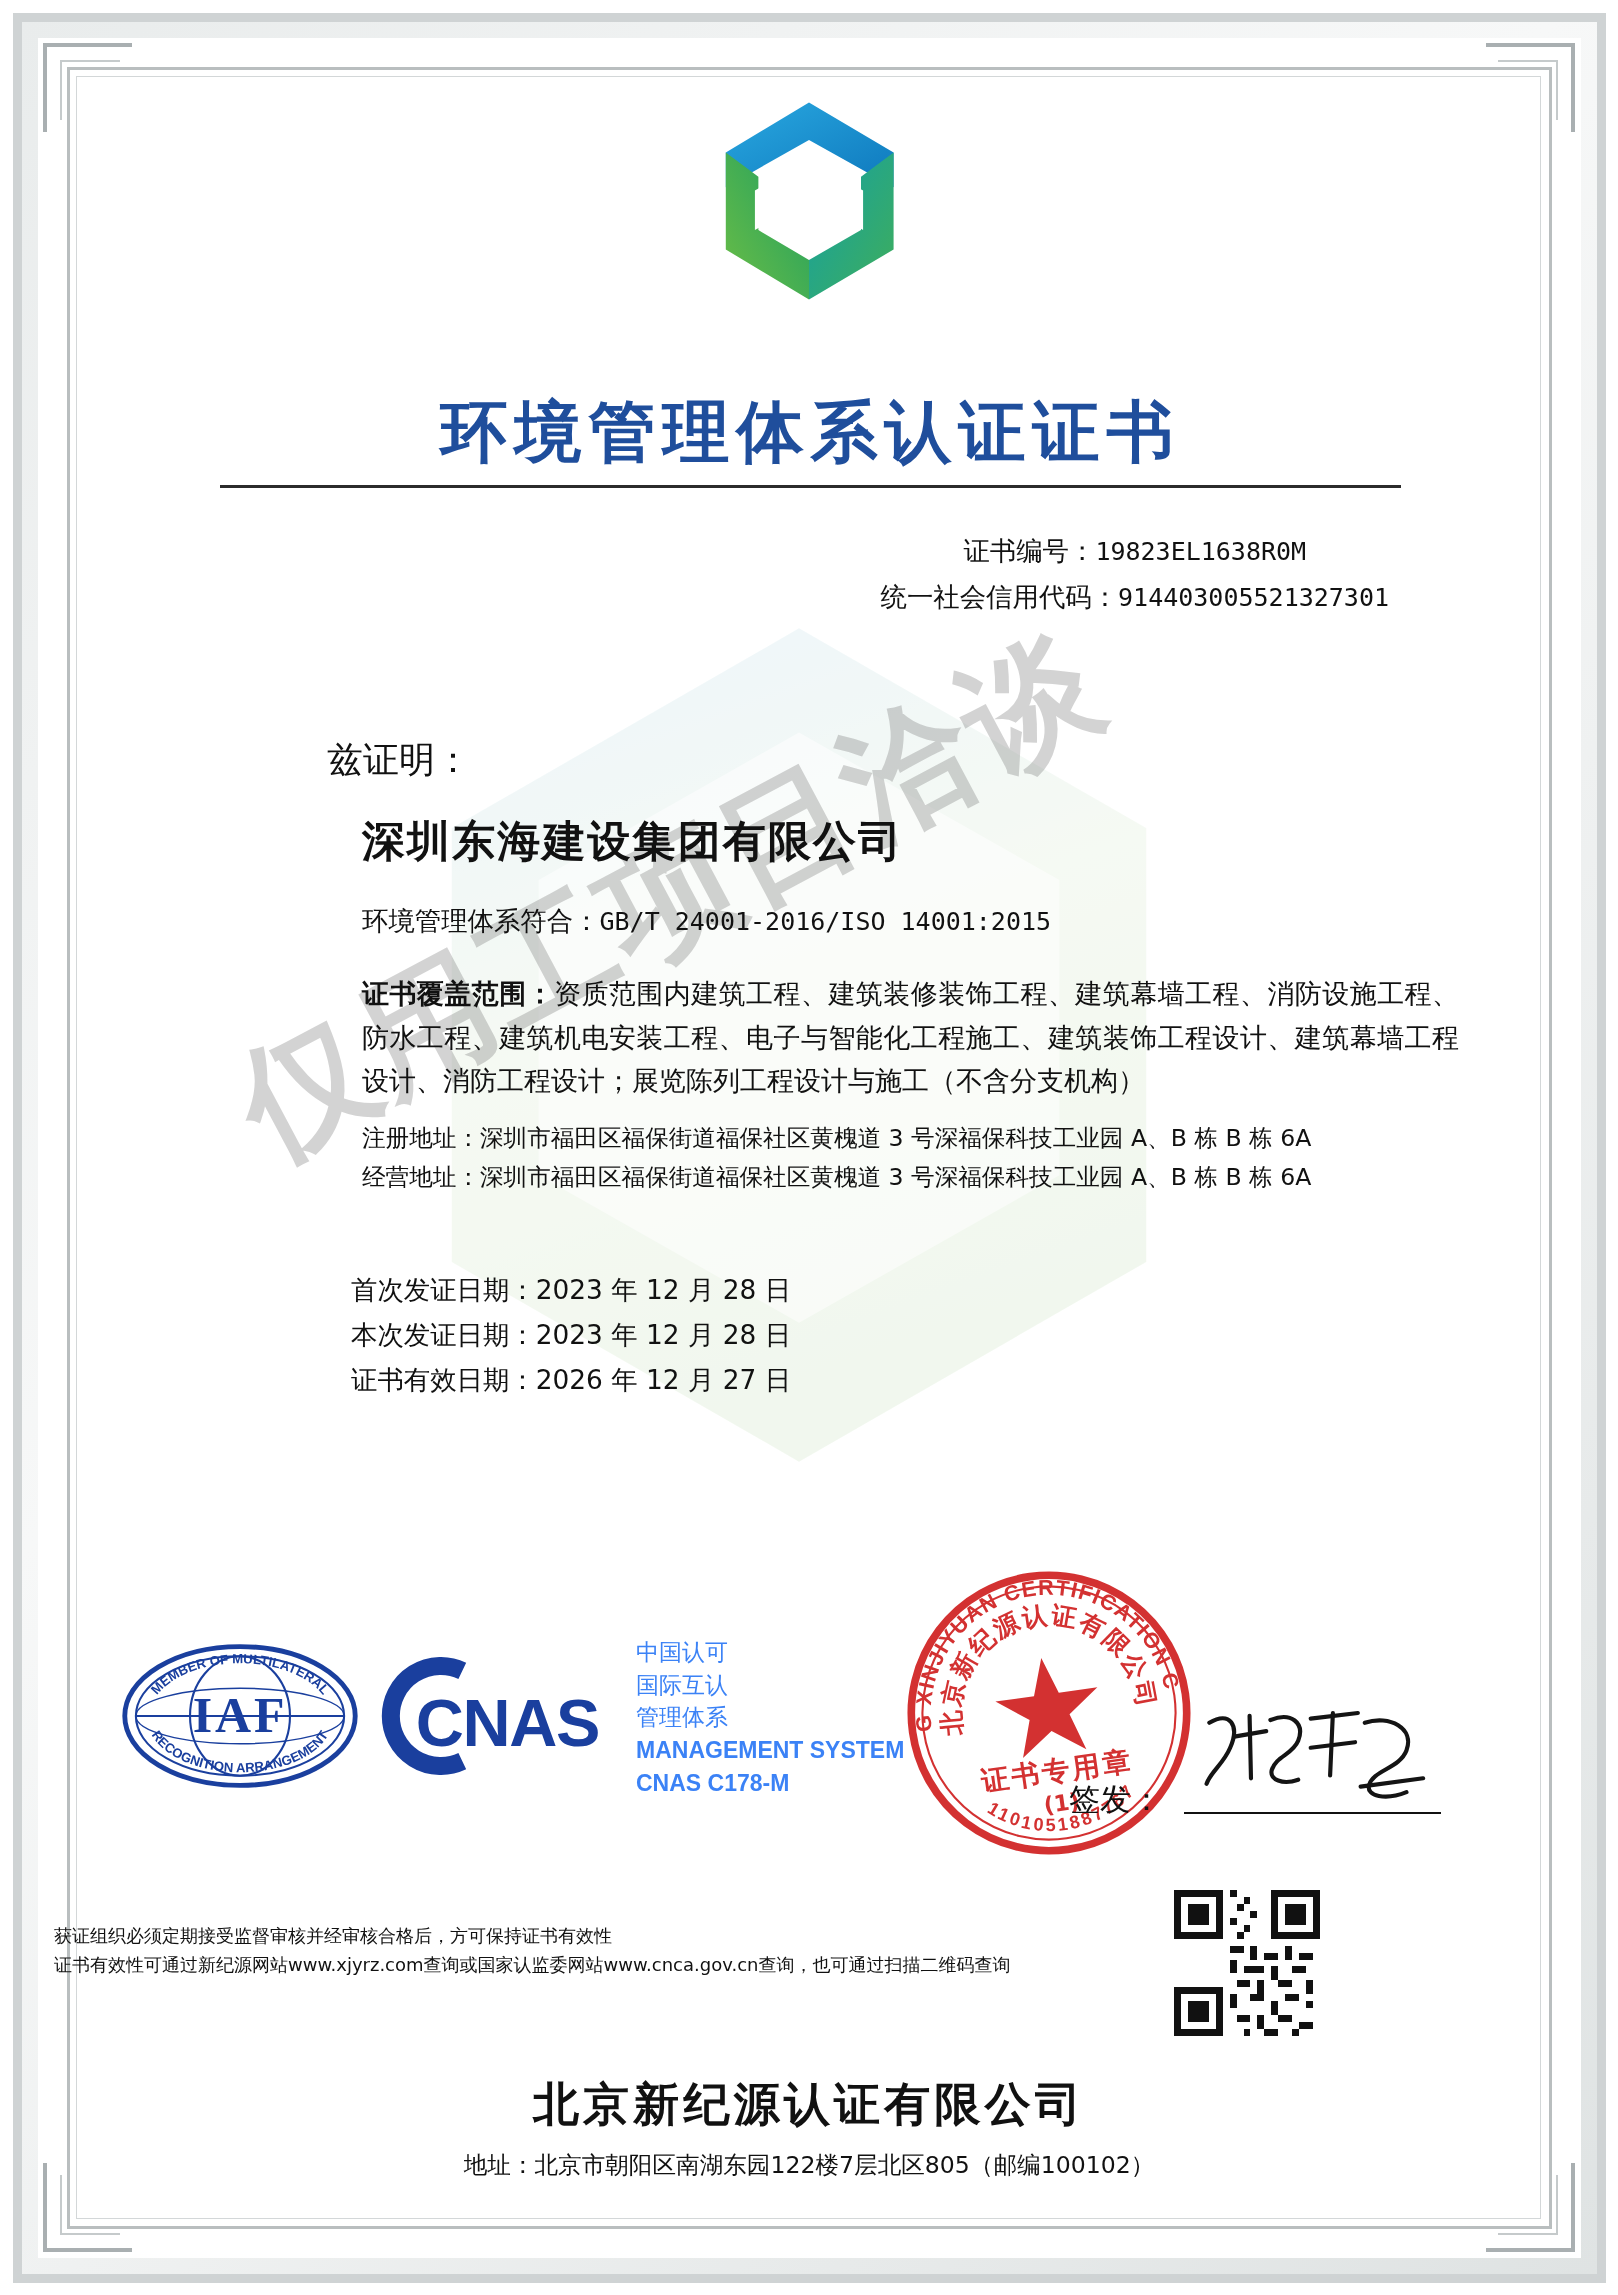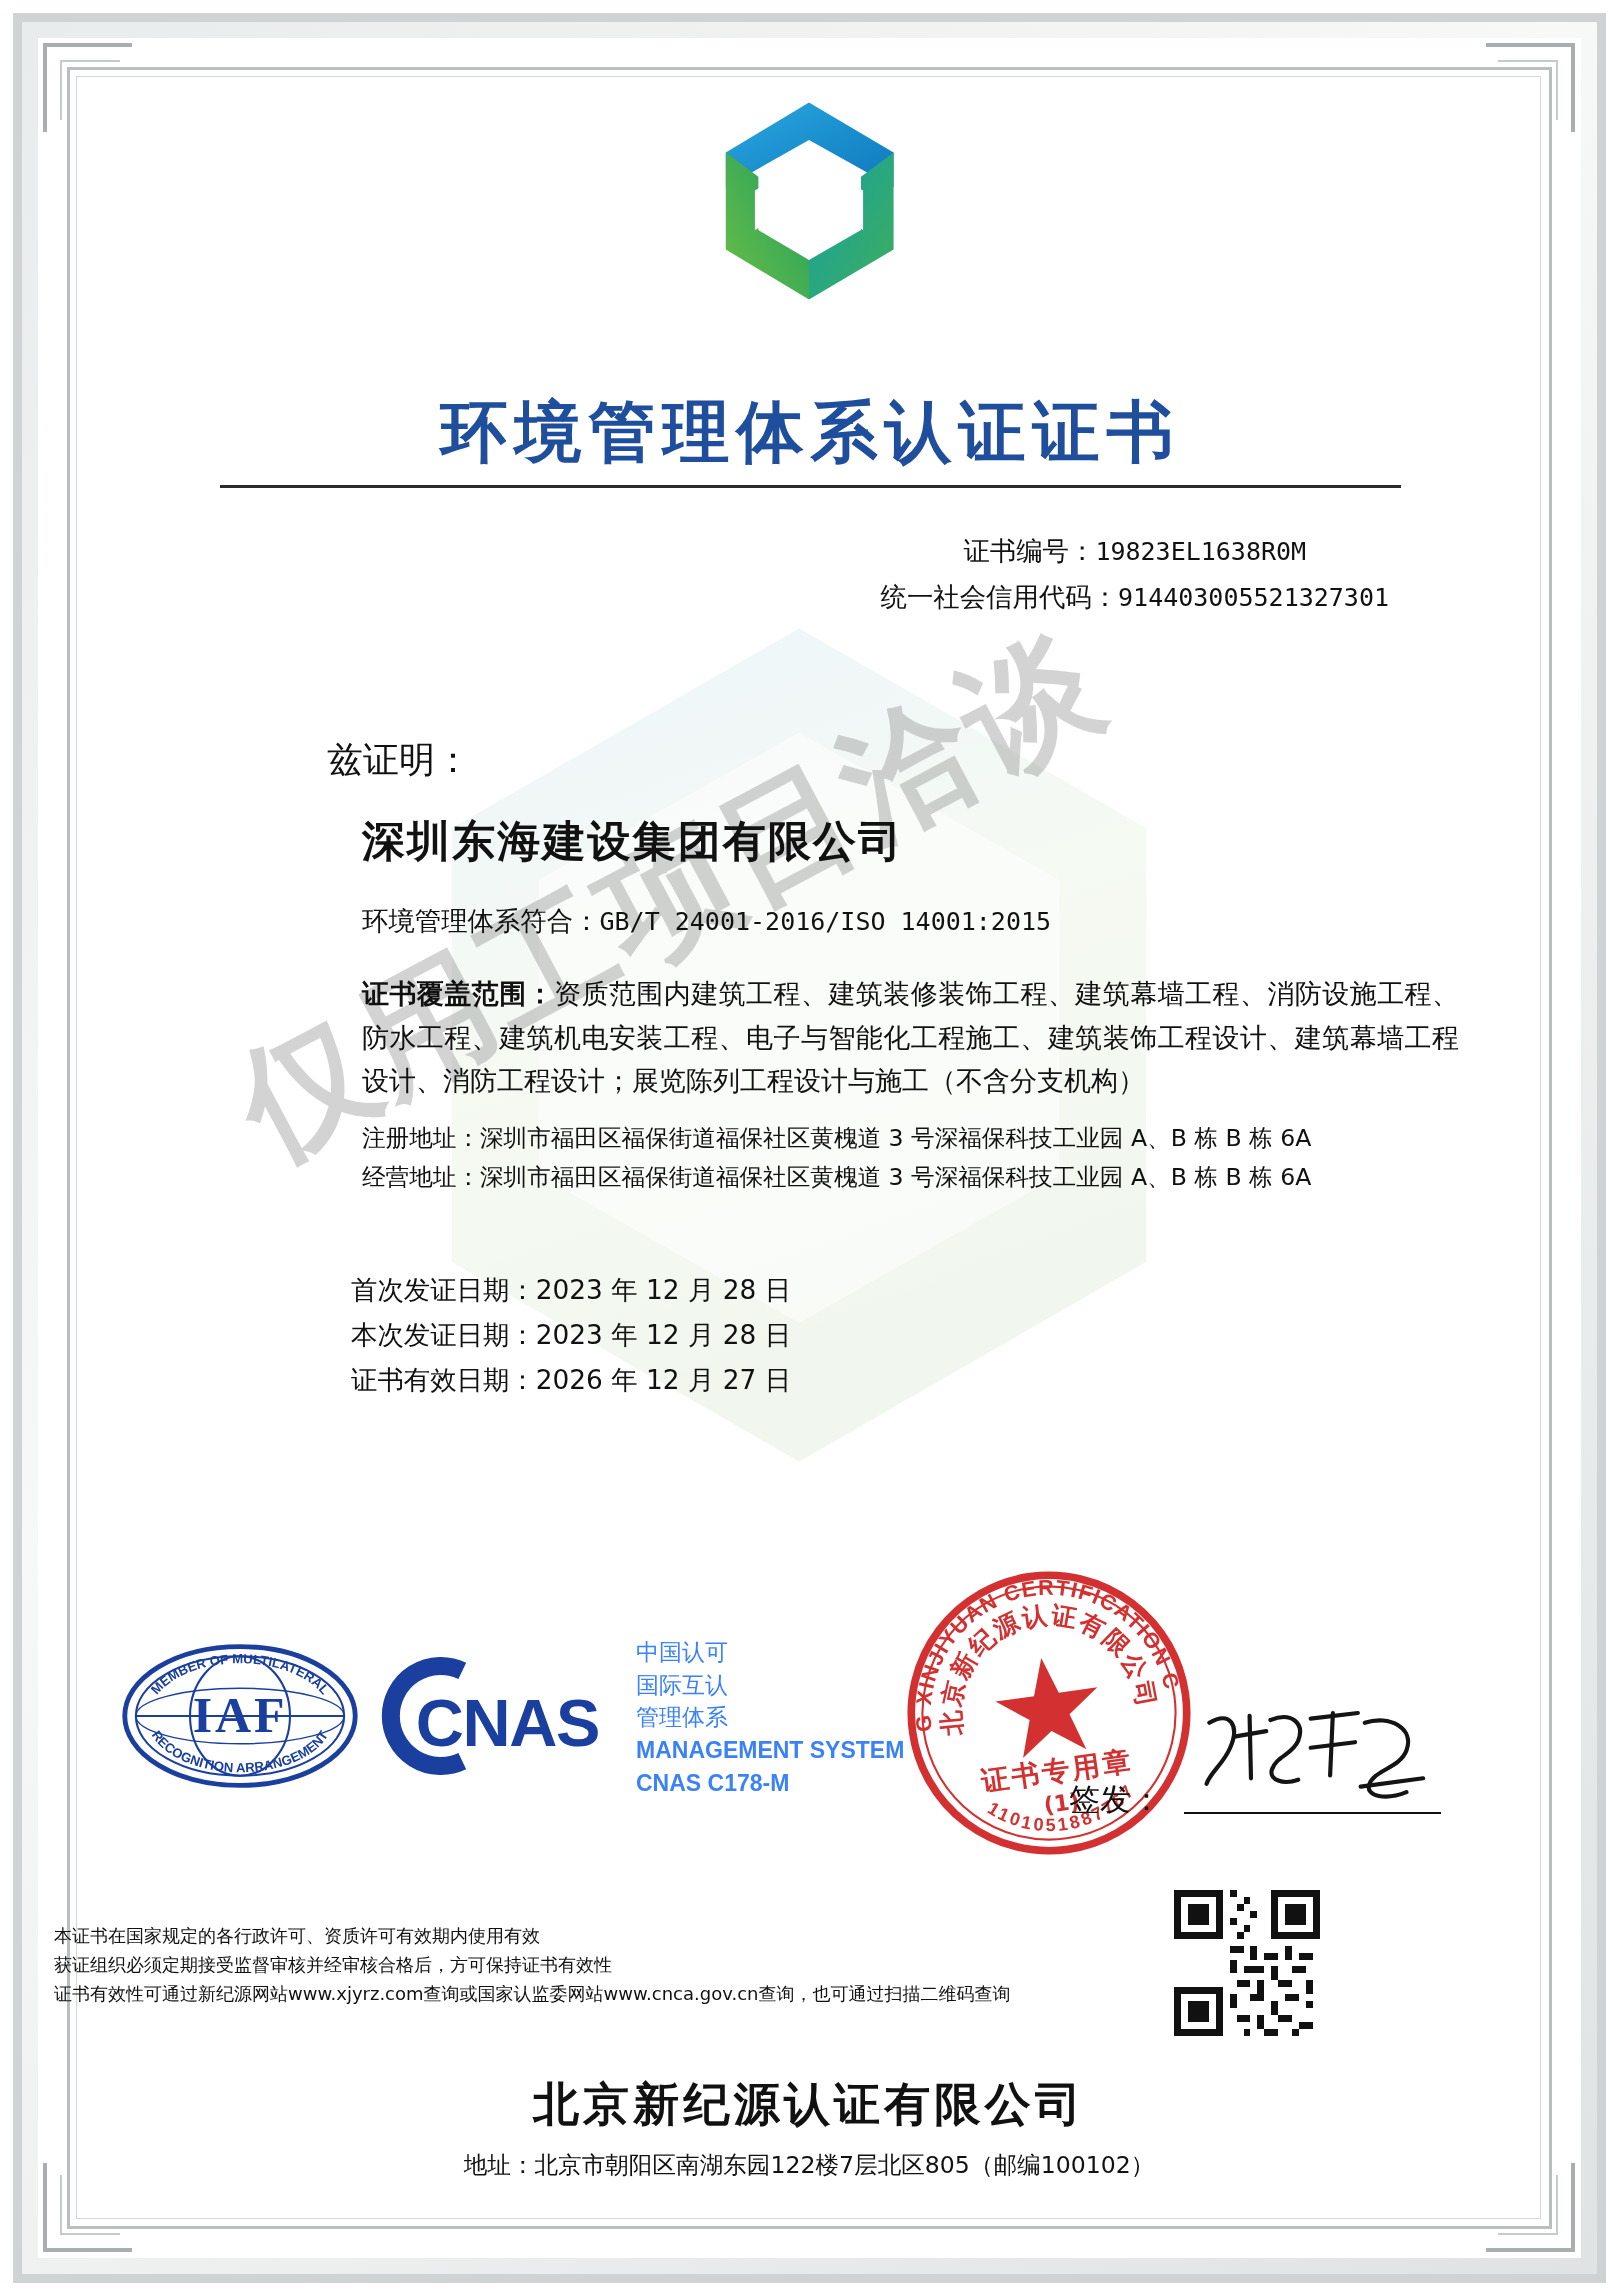--- a/index.html
+++ b/index.html
@@ -520,21 +520,20 @@
       <rect x="12" y="18" width="1" height="2"></rect>
         <rect x="15" y="18" width="2" height="1"></rect>
       <rect x="18" y="19" width="2" height="1"></rect>
         <rect x="10" y="20" width="1" height="1"></rect>
       <rect x="13" y="20" width="2" height="1"></rect>
         <rect x="17" y="20" width="1" height="1"></rect>
     </g>
   </svg>
 
   <div class="footnotes">
-    <div>本证书在国家规定的各行政许可、资质许可有效期内使用有效</div>
     <div>获证组织必须定期接受监督审核并经审核合格后，方可保持证书有效性</div>
     <div>证书有效性可通过新纪源网站www.xjyrz.com查询或国家认监委网站www.cnca.gov.cn查询，也可通过扫描二维码查询</div>
   </div>
 
   <div class="footer">
     <div class="footer-name">北京新纪源认证有限公司</div>
     <div class="footer-addr">地址：北京市朝阳区南湖东园122楼7层北区805（邮编100102）</div>
   </div>
 
 </div>

